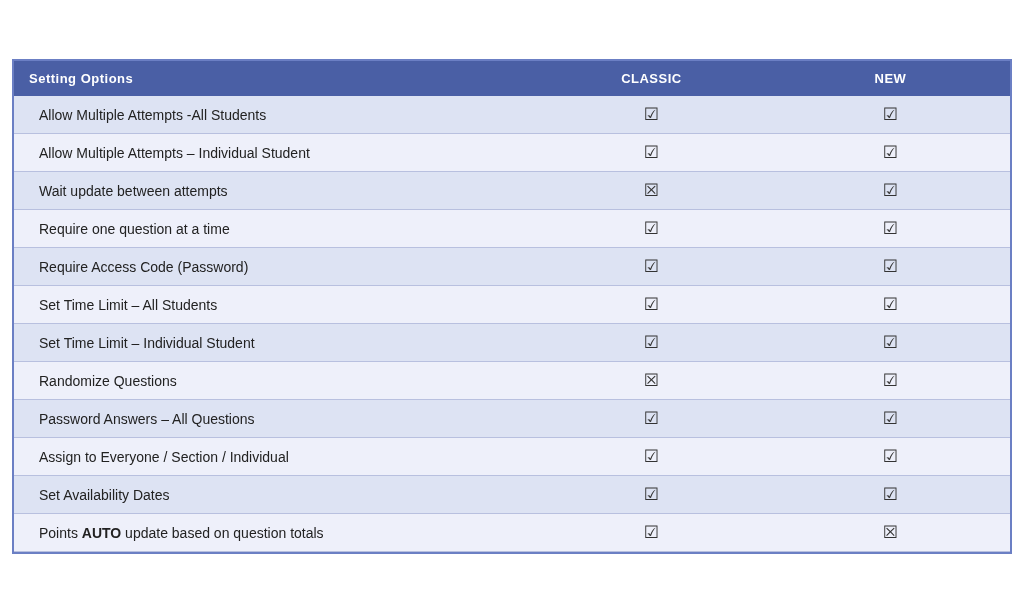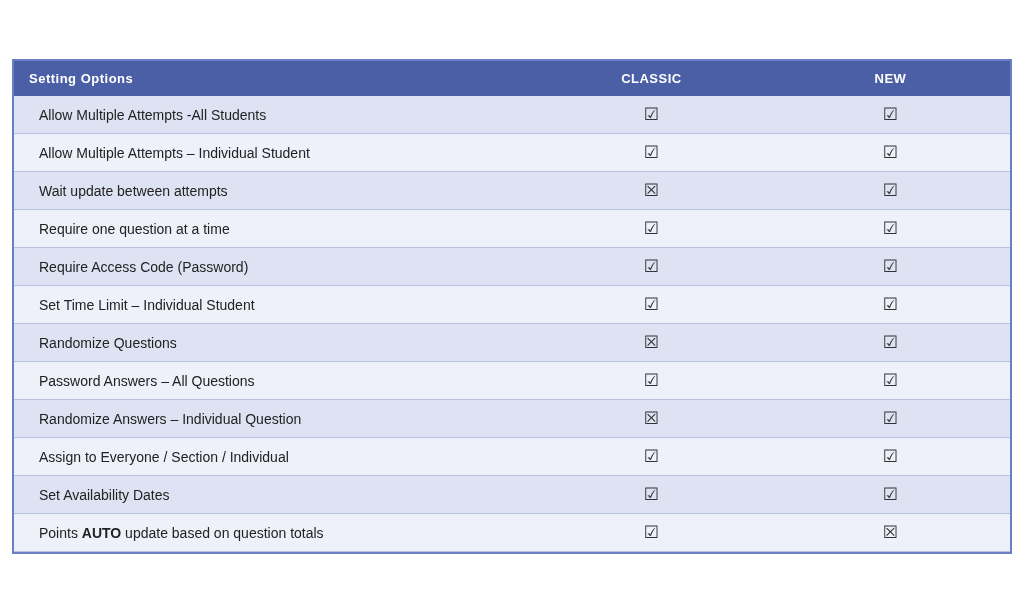--- a/index.html
+++ b/index.html
@@ -127,37 +127,37 @@
           <td>Require one question at a time</td>
           <td><span class="check-icon">☑</span></td>
           <td><span class="check-icon">☑</span></td>
         </tr>
         <tr>
           <td>Require Access Code (Password)</td>
           <td><span class="check-icon">☑</span></td>
           <td><span class="check-icon">☑</span></td>
         </tr>
         <tr>
+          <td>Set Time Limit – All Students</td>
+          <td><span class="check-icon">☑</span></td>
+          <td><span class="check-icon">☑</span></td>
+        </tr>
+        <tr>
           <td>Set Time Limit – Individual Student</td>
           <td><span class="check-icon">☑</span></td>
           <td><span class="check-icon">☑</span></td>
         </tr>
         <tr>
           <td>Randomize Questions</td>
           <td><span class="x-icon">☒</span></td>
           <td><span class="check-icon">☑</span></td>
         </tr>
         <tr>
           <td>Password Answers – All Questions</td>
           <td><span class="check-icon">☑</span></td>
-          <td><span class="check-icon">☑</span></td>
-        </tr>
-        <tr>
-          <td>Randomize Answers – Individual Question</td>
-          <td><span class="x-icon">☒</span></td>
           <td><span class="check-icon">☑</span></td>
         </tr>
         <tr>
           <td>Assign to Everyone / Section / Individual</td>
           <td><span class="check-icon">☑</span></td>
           <td><span class="check-icon">☑</span></td>
         </tr>
         <tr>
           <td>Set Availability Dates</td>
           <td><span class="check-icon">☑</span></td>

